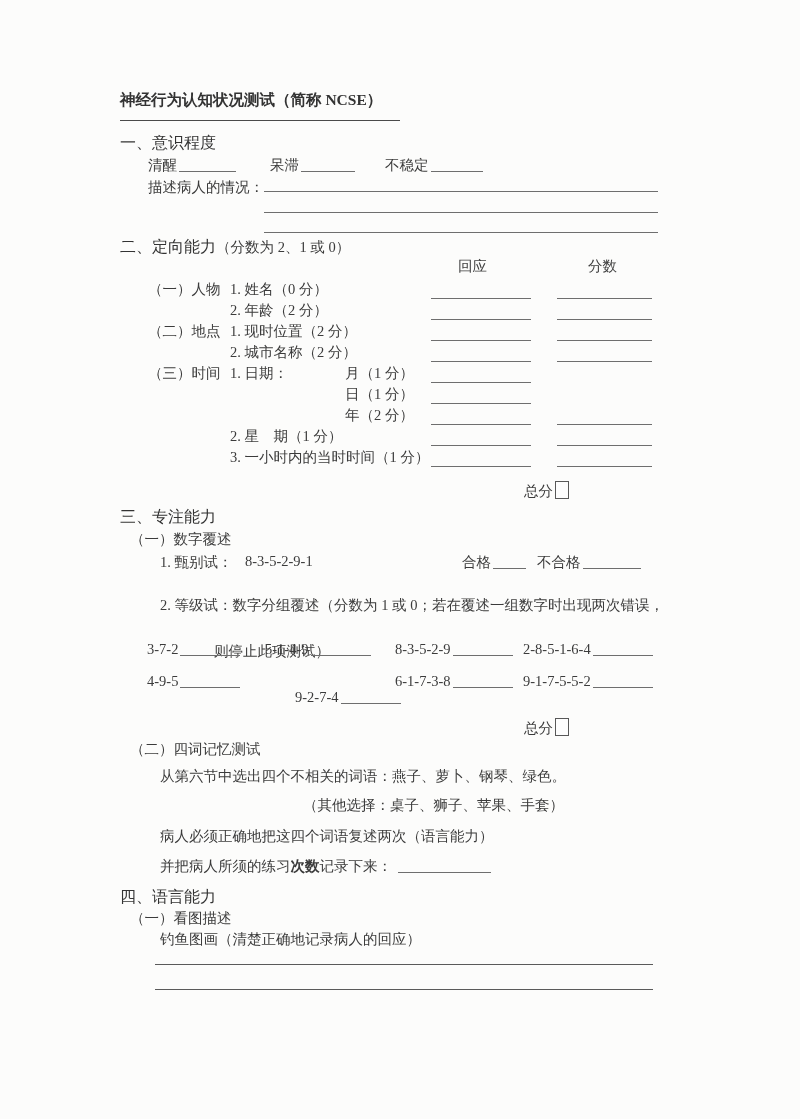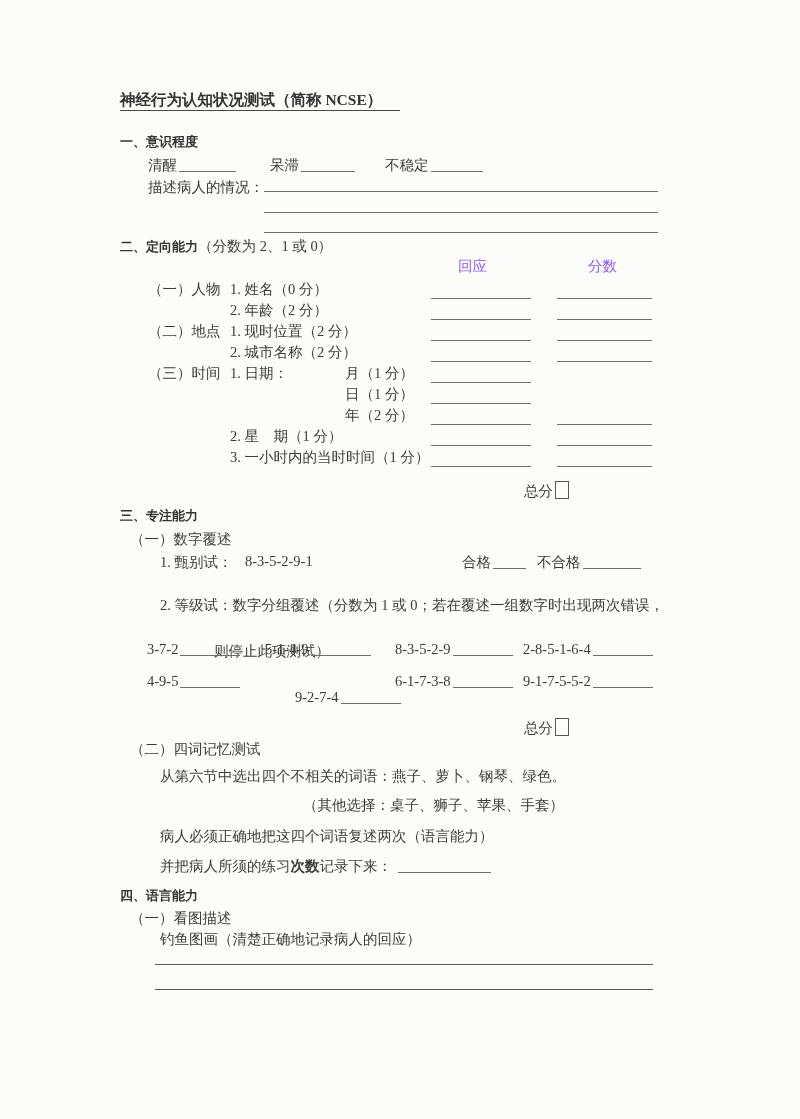--- a/index.html
+++ b/index.html
@@ -3,43 +3,43 @@
 <meta charset="utf-8">
 <style>
   html,body{margin:0;padding:0;background:#ffffff;}
   .page{
     position:relative;width:800px;height:1119px;background:#fcfcfb;
     font-family:"Liberation Serif","DejaVu Serif",serif;
     color:#3b3b3b;font-size:14.5px;overflow:hidden;
   }
   .abs{position:absolute;white-space:nowrap;}
   .b{font-weight:bold;}
-  .h{font-size:13px;font-weight:bold;color:#333;}
+  .h{font-size:16px;font-weight:normal;color:#333;}
   .title{
     font-size:15.5px;font-weight:bold;color:#333;
-    border-bottom:1.6px solid #4a4a4a;padding:0 18px 2px 0;
+    border-bottom:1.6px solid #4a4a4a;padding:0 18px 12px 0;
   }
   .blank{
     display:inline-block;height:1px;border-bottom:1.4px solid #6e6e6e;
     vertical-align:-2px;margin-left:2px;
   }
   .hline{position:absolute;height:0;border-bottom:1.5px solid #5a5a5a;}
   .hline.soft{border-bottom:1.4px solid #6e6e6e;}
   .scorebox{
     display:inline-block;width:12px;height:16px;border:1.2px solid #585858;
     vertical-align:-3px;margin-left:2px;background:#fdfdfd;
   }
   .s2rows{position:absolute;left:0;top:280px;width:800px;}
   .s2row{position:relative;height:21px;}
   .g{position:absolute;left:148px;}
   .it{position:absolute;left:230px;}
   .it2{position:absolute;left:345px;}
   .lr{position:absolute;left:431px;width:100px;bottom:2px;border-bottom:1.4px solid #6e6e6e;}
   .ls{position:absolute;left:557px;width:95px;bottom:2px;border-bottom:1.4px solid #6e6e6e;}
-  .colhead{color:#8b5cf6;}
+  .colhead{color:#404040;}
 </style>
 </head>
 <body>
 
 <div class="page">
 
   <div class="abs" style="left:120px;top:90px;">
     <span class="title">神经行为认知状况测试（简称 NCSE）</span>
   </div>
 

